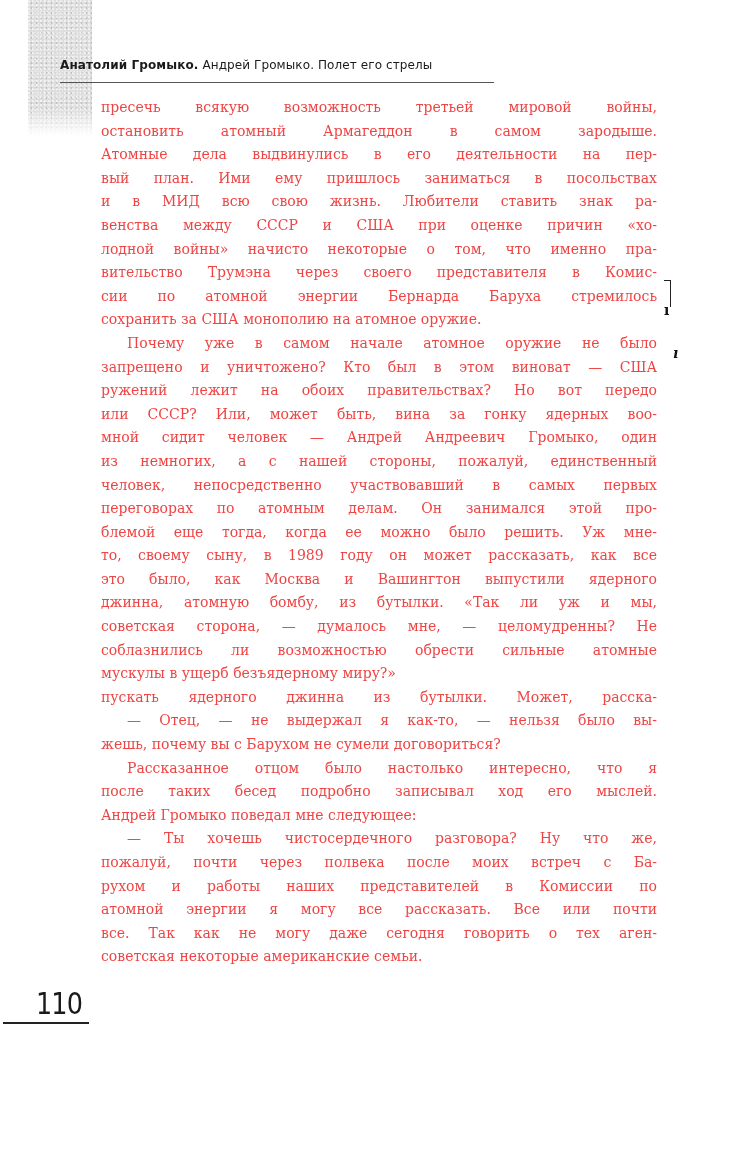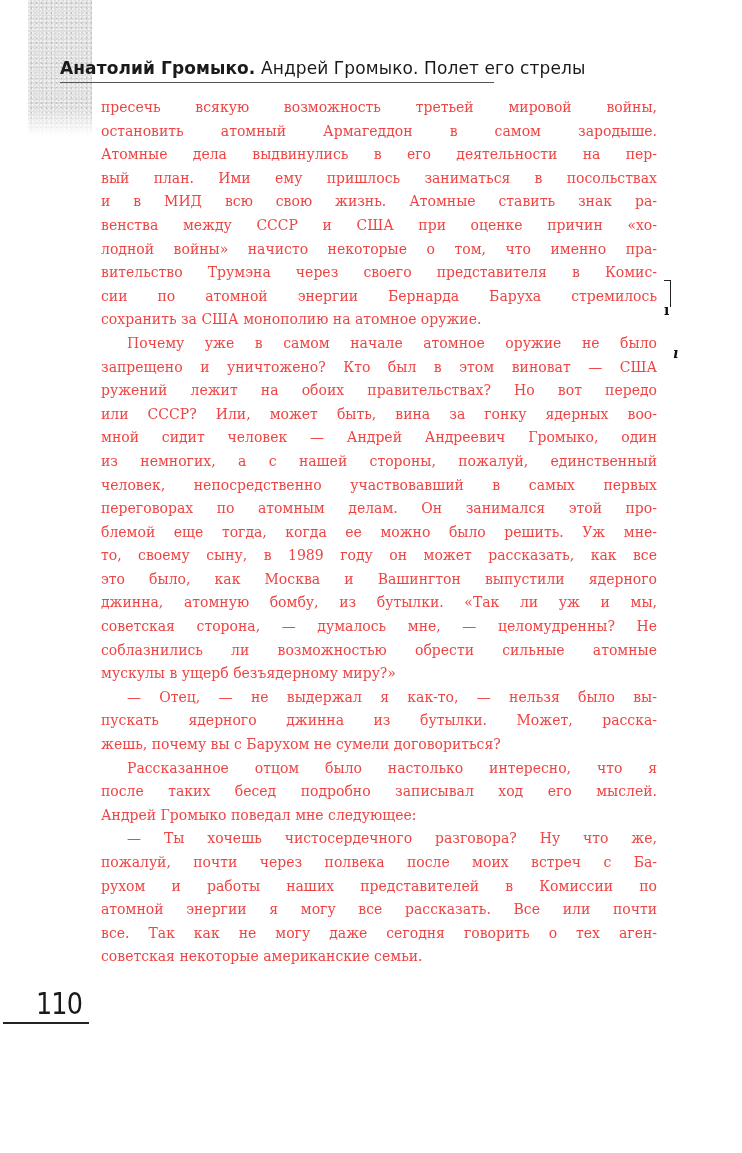--- a/index.html
+++ b/index.html
@@ -27,21 +27,21 @@
       radial-gradient(circle at 45% 80%, rgba(255,255,255,0.45) 0.7px, transparent 1.1px);
     background-size: 4px 4px, 5px 5px, 3px 3px;
     -webkit-mask-image: linear-gradient(to bottom, rgba(0,0,0,0.9) 0%, rgba(0,0,0,0.9) 80%, rgba(0,0,0,0) 100%);
     mask-image: linear-gradient(to bottom, rgba(0,0,0,0.9) 0%, rgba(0,0,0,0.9) 80%, rgba(0,0,0,0) 100%);
   }
   .running-head {
     position: absolute;
     left: 60px;
     top: 58px;
     font-family: "DejaVu Sans", sans-serif;
-    font-size: 17px;
+    font-size: 12px;
     letter-spacing: 0.1px;
     color: #1a1a1a;
     white-space: nowrap;
   }
   .running-head .author {
     font-weight: bold;
   }
   .head-rule {
     position: absolute;
     left: 60px;
@@ -132,43 +132,43 @@
   <span class="author">Анатолий Громыко.</span>
   <span>Андрей Громыко. Полет его стрелы</span>
 </div>
 <div class="head-rule"></div>
 
 <div class="body-text" id="body-text">
     <div class="line" style="white-space: normal; text-align-last: justify; overflow: visible;">пресечь всякую возможность третьей мировой войны,</div>
     <div class="line" style="white-space: normal; text-align-last: justify; overflow: visible;">остановить атомный Армагеддон в самом зародыше.</div>
     <div class="line" style="white-space: normal; text-align-last: justify; overflow: visible;">Атомные дела выдвинулись в его деятельности на пер-</div>
     <div class="line" style="white-space: normal; text-align-last: justify; overflow: visible;">вый план. Ими ему пришлось заниматься в посольствах</div>
-    <div class="line" style="white-space: normal; text-align-last: justify; overflow: visible;">и в МИД всю свою жизнь. Атомные ставить знак ра-</div>
+    <div class="line" style="white-space: normal; text-align-last: justify; overflow: visible;">и в МИД всю свою жизнь. Любители ставить знак ра-</div>
     <div class="line" style="white-space: normal; text-align-last: justify; overflow: visible;">венства между СССР и США при оценке причин «хо-</div>
     <div class="line" style="white-space: normal; text-align-last: justify; overflow: visible;">лодной войны» начисто некоторые о том, что именно пра-</div>
     <div class="line" style="white-space: normal; text-align-last: justify; overflow: visible;">вительство Трумэна через своего представителя в Комис-</div>
     <div class="line" style="white-space: normal; text-align-last: justify; overflow: visible;">сии по атомной энергии Бернарда Баруха стремилось</div>
     <div class="line last" style="white-space: normal; overflow: visible;">сохранить за США монополию на атомное оружие.</div>
     <div class="line indent" style="white-space: normal; text-align-last: justify; overflow: visible;">Почему уже в самом начале атомное оружие не было</div>
     <div class="line" style="white-space: normal; text-align-last: justify; overflow: visible;">запрещено и уничтожено? Кто был в этом виноват — США</div>
     <div class="line" style="white-space: normal; text-align-last: justify; overflow: visible;">ружений лежит на обоих правительствах? Но вот передо</div>
     <div class="line" style="white-space: normal; text-align-last: justify; overflow: visible;">или СССР? Или, может быть, вина за гонку ядерных воо-</div>
     <div class="line" style="white-space: normal; text-align-last: justify; overflow: visible;">мной сидит человек — Андрей Андреевич Громыко, один</div>
     <div class="line" style="white-space: normal; text-align-last: justify; overflow: visible;">из немногих, а с нашей стороны, пожалуй, единственный</div>
     <div class="line" style="white-space: normal; text-align-last: justify; overflow: visible;">человек, непосредственно участвовавший в самых первых</div>
     <div class="line" style="white-space: normal; text-align-last: justify; overflow: visible;">переговорах по атомным делам. Он занимался этой про-</div>
     <div class="line" style="white-space: normal; text-align-last: justify; overflow: visible;">блемой еще тогда, когда ее можно было решить. Уж мне-</div>
     <div class="line" style="white-space: normal; text-align-last: justify; overflow: visible;">то, своему сыну, в 1989 году он может рассказать, как все</div>
     <div class="line" style="white-space: normal; text-align-last: justify; overflow: visible;">это было, как Москва и Вашингтон выпустили ядерного</div>
     <div class="line" style="white-space: normal; text-align-last: justify; overflow: visible;">джинна, атомную бомбу, из бутылки. «Так ли уж и мы,</div>
     <div class="line" style="white-space: normal; text-align-last: justify; overflow: visible;">советская сторона, — думалось мне, — целомудренны? Не</div>
     <div class="line" style="white-space: normal; text-align-last: justify; overflow: visible;">соблазнились ли возможностью обрести сильные атомные</div>
     <div class="line last" style="white-space: normal; overflow: visible;">мускулы в ущерб безъядерному миру?»</div>
+    <div class="line" style="white-space: normal; text-align-last: justify; overflow: visible;">пускать ядерного джинна из бутылки. Может, расска-</div>
     <div class="line indent" style="white-space: normal; text-align-last: justify; overflow: visible;">— Отец, — не выдержал я как-то, — нельзя было вы-</div>
-    <div class="line" style="white-space: normal; text-align-last: justify; overflow: visible;">пускать ядерного джинна из бутылки. Может, расска-</div>
     <div class="line last" style="white-space: normal; overflow: visible;">жешь, почему вы с Барухом не сумели договориться?</div>
     <div class="line indent" style="white-space: normal; text-align-last: justify; overflow: visible;">Рассказанное отцом было настолько интересно, что я</div>
     <div class="line" style="white-space: normal; text-align-last: justify; overflow: visible;">после таких бесед подробно записывал ход его мыслей.</div>
     <div class="line last" style="white-space: normal; overflow: visible;">Андрей Громыко поведал мне следующее:</div>
     <div class="line indent" style="white-space: normal; text-align-last: justify; overflow: visible;">— Ты хочешь чистосердечного разговора? Ну что же,</div>
     <div class="line" style="white-space: normal; text-align-last: justify; overflow: visible;">пожалуй, почти через полвека после моих встреч с Ба-</div>
     <div class="line" style="white-space: normal; text-align-last: justify; overflow: visible;">рухом и работы наших представителей в Комиссии по</div>
     <div class="line" style="white-space: normal; text-align-last: justify; overflow: visible;">атомной энергии я могу все рассказать. Все или почти</div>
     <div class="line" style="white-space: normal; text-align-last: justify; overflow: visible;">все. Так как не могу даже сегодня говорить о тех аген-</div>
     <div class="line last" style="white-space: normal; overflow: visible;">советская некоторые американские семьи.</div>

